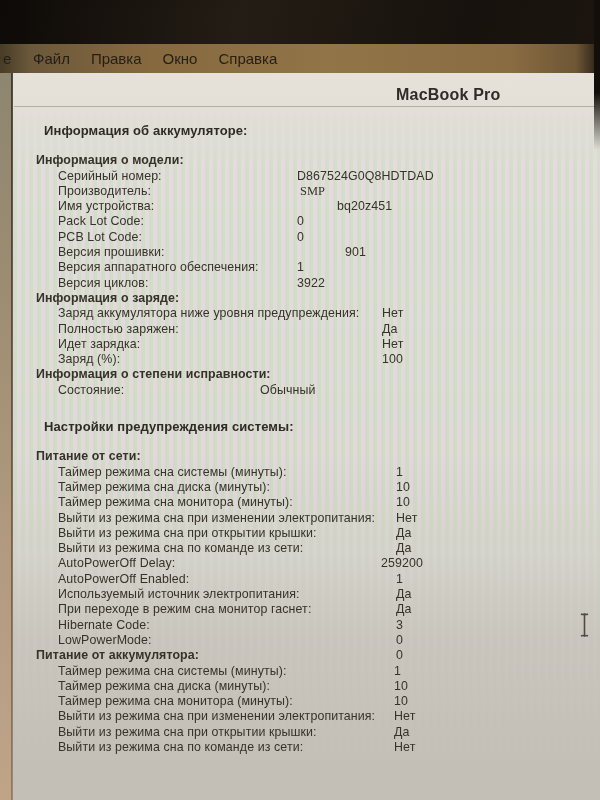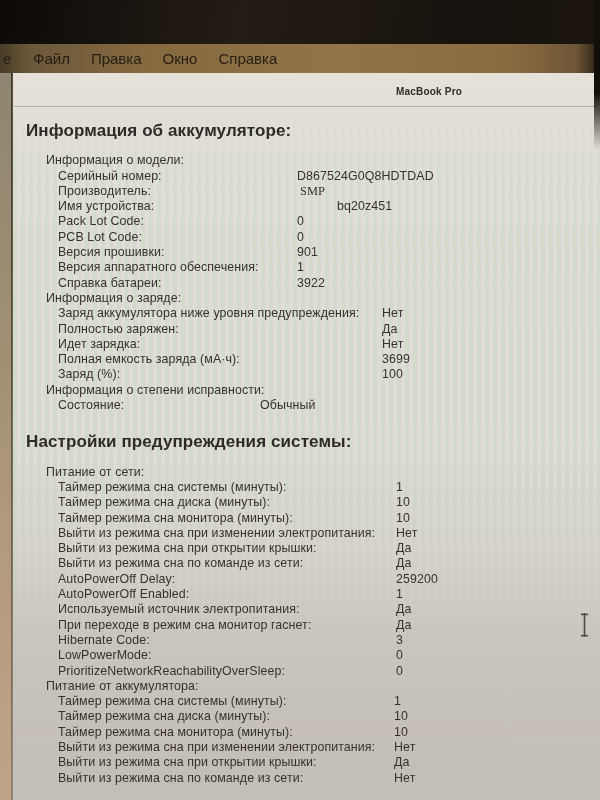--- a/index.html
+++ b/index.html
@@ -43,30 +43,30 @@
     background:
       linear-gradient(180deg,
         #e6e2da 0px,#e4e0d8 28px,rgba(226,222,214,.88) 45px,
         rgba(222,218,210,.48) 95px,rgba(218,214,206,.38) 160px,
         rgba(214,210,202,.42) 380px,rgba(208,203,195,.62) 480px,
         rgba(198,193,185,.85) 565px,#c3beb6 700px),
       repeating-linear-gradient(90deg,#cfdfc7 0px,#cfdfc7 4px,#e7dfe3 4px,#e7dfe3 8px);
   }
   .win-title{
     position:absolute;top:13px;left:383px;
-    font-weight:700;font-size:10px;color:#2f2c27;letter-spacing:.2px;
+    font-weight:700;font-size:16px;color:#2f2c27;letter-spacing:.2px;
   }
   .divider{position:absolute;top:33px;left:1px;right:4px;height:1px;background:#b3afa7;}
   .listing{
     position:absolute;top:34px;left:0;right:0;padding-top:16px;
     font-size:12.4px;line-height:15.3px;color:#363229;letter-spacing:.1px;
   }
-  .sec-title{font-weight:700;font-size:17px;padding-left:13px;margin-bottom:15px;color:#2e2b25;}
+  .sec-title{font-weight:700;font-size:13px;padding-left:31px;margin-bottom:15px;color:#2e2b25;}
   .section + .section{margin-top:21px;}
-  .group-name{padding-left:33px;}
+  .group-name{padding-left:23px;font-weight:bold;}
   .item-row{position:relative;padding-left:45px;white-space:nowrap;}
   .item-row .val{position:absolute;top:0;}
   
   .ibeam{position:absolute;left:578px;top:612px;z-index:6;opacity:.85;}
 </style>
 </head>
 <body>
 
 <div class="photo-top"></div>
 
@@ -89,48 +89,47 @@
   <div class="divider"></div>
   <div class="listing">
       <div class="section">
         <div class="sec-title">Информация об аккумуляторе:</div>
         <div class="group-name">Информация о модели:</div>
         <div class="item-row"><span class="lbl">Серийный номер:</span><span class="val" style="left: 284px;">D867524G0Q8HDTDAD</span></div>
         <div class="item-row"><span class="lbl">Производитель:</span><span class="val" style="left: 287px; font-family: Liberation Serif, serif;">SMP</span></div>
         <div class="item-row"><span class="lbl">Имя устройства:</span><span class="val" style="left: 284px; padding-left: 40px;">bq20z451</span></div>
         <div class="item-row"><span class="lbl">Pack Lot Code:</span><span class="val" style="left: 284px;">0</span></div>
         <div class="item-row"><span class="lbl">PCB Lot Code:</span><span class="val" style="left: 284px;">0</span></div>
-        <div class="item-row"><span class="lbl">Версия прошивки:</span><span class="val" style="left: 284px;">901</span></div>
+        <div class="item-row"><span class="lbl">Версия прошивки:</span><span class="val" style="left: 284px; padding-left: 48px;">901</span></div>
         <div class="item-row"><span class="lbl">Версия аппаратного обеспечения:</span><span class="val" style="left: 284px;">1</span></div>
-        <div class="item-row"><span class="lbl">Справка батареи:</span><span class="val" style="left: 284px;">3922</span></div>
+        <div class="item-row"><span class="lbl">Версия циклов:</span><span class="val" style="left: 284px;">3922</span></div>
         <div class="group-name">Информация о заряде:</div>
         <div class="item-row"><span class="lbl">Заряд аккумулятора ниже уровня предупреждения:</span><span class="val" style="left: 369px;">Нет</span></div>
         <div class="item-row"><span class="lbl">Полностью заряжен:</span><span class="val" style="left: 369px;">Да</span></div>
         <div class="item-row"><span class="lbl">Идет зарядка:</span><span class="val" style="left: 369px;">Нет</span></div>
-        <div class="item-row"><span class="lbl">Полная емкость заряда (мА·ч):</span><span class="val" style="left: 369px;">3699</span></div>
         <div class="item-row"><span class="lbl">Заряд (%):</span><span class="val" style="left: 369px;">100</span></div>
         <div class="group-name">Информация о степени исправности:</div>
         <div class="item-row"><span class="lbl">Состояние:</span><span class="val" style="left: 247px;">Обычный</span></div>
       </div>
       <div class="section">
         <div class="sec-title">Настройки предупреждения системы:</div>
         <div class="group-name">Питание от сети:</div>
         <div class="item-row"><span class="lbl">Таймер режима сна системы (минуты):</span><span class="val" style="left: 383px;">1</span></div>
         <div class="item-row"><span class="lbl">Таймер режима сна диска (минуты):</span><span class="val" style="left: 383px;">10</span></div>
         <div class="item-row"><span class="lbl">Таймер режима сна монитора (минуты):</span><span class="val" style="left: 383px;">10</span></div>
         <div class="item-row"><span class="lbl">Выйти из режима сна при изменении электропитания:</span><span class="val" style="left: 383px;">Нет</span></div>
         <div class="item-row"><span class="lbl">Выйти из режима сна при открытии крышки:</span><span class="val" style="left: 383px;">Да</span></div>
         <div class="item-row"><span class="lbl">Выйти из режима сна по команде из сети:</span><span class="val" style="left: 383px;">Да</span></div>
-        <div class="item-row"><span class="lbl">AutoPowerOff Delay:</span><span class="val" style="left: 383px; text-align: center;">259200</span></div>
+        <div class="item-row"><span class="lbl">AutoPowerOff Delay:</span><span class="val" style="left: 368px; text-align: center;">259200</span></div>
         <div class="item-row"><span class="lbl">AutoPowerOff Enabled:</span><span class="val" style="left: 383px;">1</span></div>
         <div class="item-row"><span class="lbl">Используемый источник электропитания:</span><span class="val" style="left: 383px;">Да</span></div>
         <div class="item-row"><span class="lbl">При переходе в режим сна монитор гаснет:</span><span class="val" style="left: 383px;">Да</span></div>
         <div class="item-row"><span class="lbl">Hibernate Code:</span><span class="val" style="left: 383px;">3</span></div>
         <div class="item-row"><span class="lbl">LowPowerMode:</span><span class="val" style="left: 383px;">0</span></div>
-        <div class="item-row"><span class="lbl">PrioritizeNetworkReachabilityOverSleep:</span><span class="val" style="left: 383px;">0</span></div>
+        <div class="item-row"><span class="val" style="left: 383px;">0</span></div>
         <div class="group-name">Питание от аккумулятора:</div>
         <div class="item-row"><span class="lbl">Таймер режима сна системы (минуты):</span><span class="val" style="left: 381px;">1</span></div>
         <div class="item-row"><span class="lbl">Таймер режима сна диска (минуты):</span><span class="val" style="left: 381px;">10</span></div>
         <div class="item-row"><span class="lbl">Таймер режима сна монитора (минуты):</span><span class="val" style="left: 381px;">10</span></div>
         <div class="item-row"><span class="lbl">Выйти из режима сна при изменении электропитания:</span><span class="val" style="left: 381px;">Нет</span></div>
         <div class="item-row"><span class="lbl">Выйти из режима сна при открытии крышки:</span><span class="val" style="left: 381px;">Да</span></div>
         <div class="item-row"><span class="lbl">Выйти из режима сна по команде из сети:</span><span class="val" style="left: 381px;">Нет</span></div>
       </div>
     </div>
 </div>

